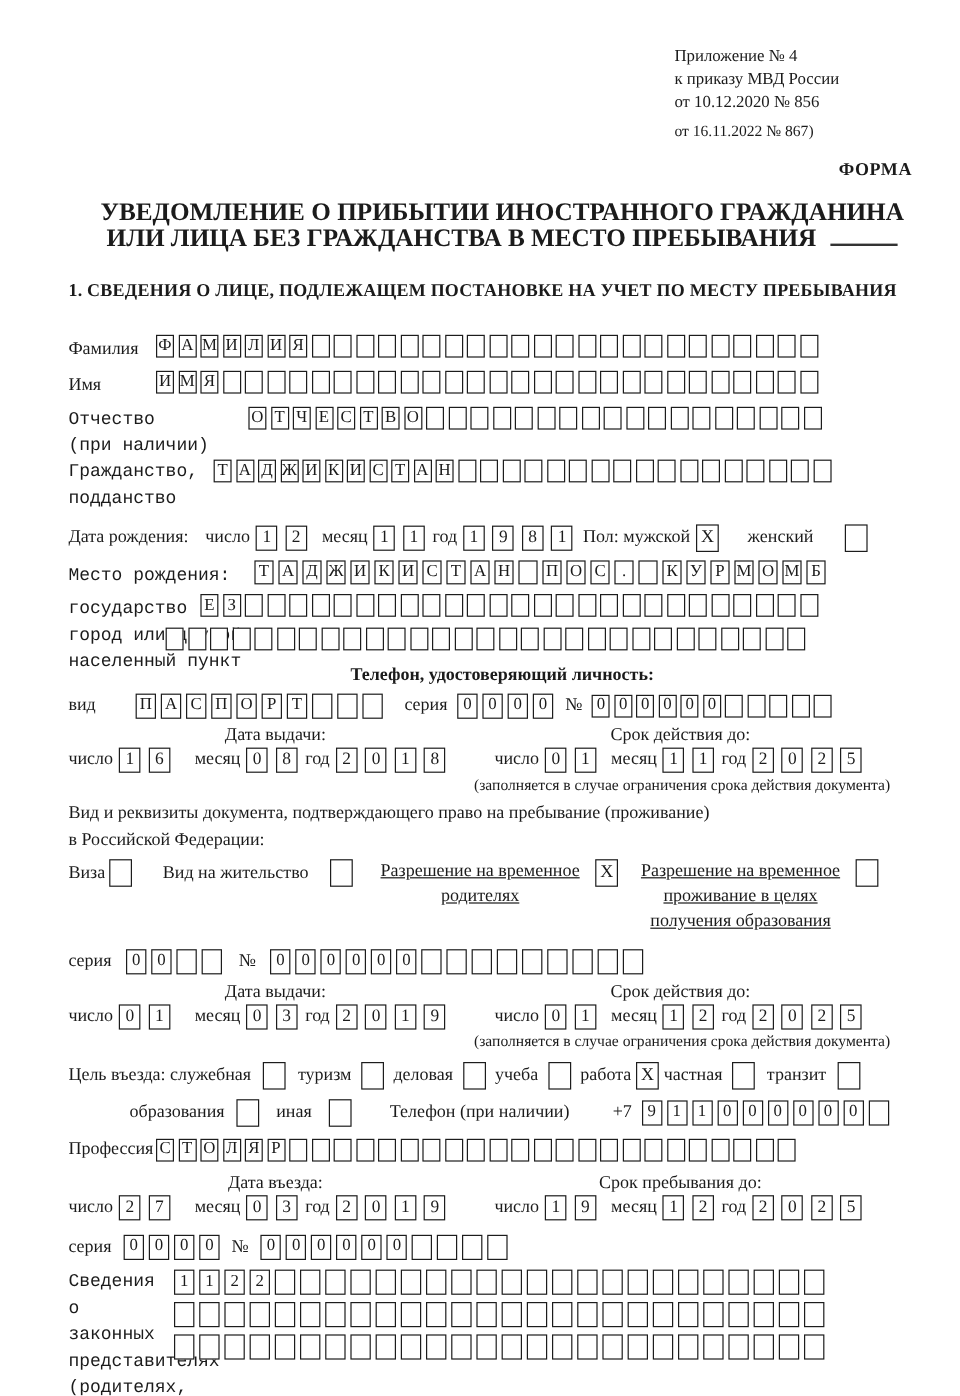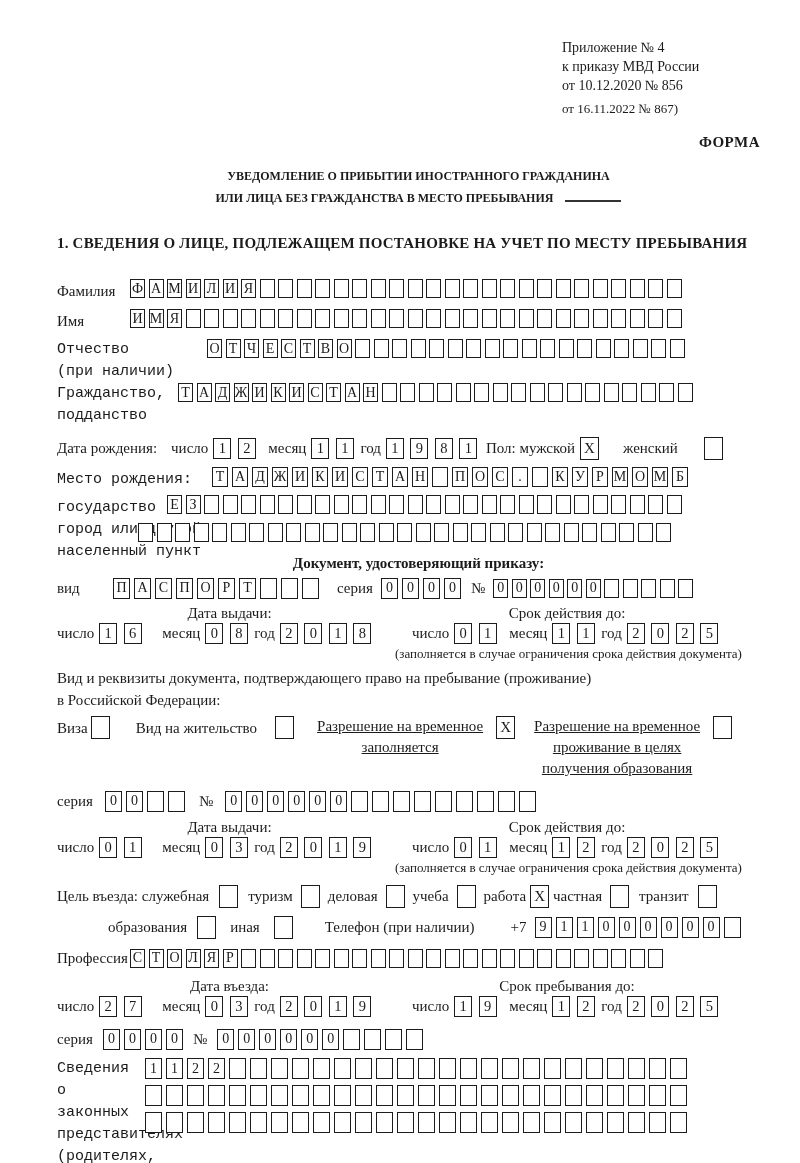--- a/index.html
+++ b/index.html
@@ -6,21 +6,21 @@
   html,body { background:#ffffff; }
   .page{
     position:relative; width:800px; height:1163px; margin:0 auto;
     background:#ffffff; color:#1b1b1b;
     font-family:"Liberation Serif","DejaVu Serif",serif;
     font-size:15px; padding:38px 0 0 57px; overflow:hidden;
   }
   .appendix{ margin-left:505px; font-size:14px; line-height:19px; }
   .appendix-note{ margin-left:505px; font-size:13px; line-height:18px; margin-top:5px; }
   .forma{ text-align:right; padding-right:40px; font-weight:bold; font-size:15px; margin-top:16px; letter-spacing:.5px; }
-  .title{ text-align:center; font-weight:bold; font-size:12px; line-height:22px; margin-top:14px; margin-left:-20px; }
+  .title{ text-align:center; font-weight:bold; font-size:21px; line-height:22px; margin-top:14px; margin-left:-20px; }
   .blank-line{ display:inline-block; width:56px; border-bottom:2px solid #333; margin-left:12px; }
   .section-heading{ font-weight:bold; font-size:15px; margin-top:26px; letter-spacing:.2px; }
 
   .row{ display:flex; align-items:flex-start; }
   .lbl{ font-size:15px; line-height:24px; flex-shrink:0; }
   .lbl2{ font-size:15px; line-height:22px; flex-shrink:0;font-family:Liberation Mono, monospace; }
 
   .cells{ display:inline-flex; flex-wrap:nowrap; align-items:center; }
   .cell{
     display:inline-flex; align-items:center; justify-content:center;
@@ -325,21 +325,21 @@
         <span class="cell"></span>
         <span class="cell"></span>
         <span class="cell"></span>
         <span class="cell"></span>
         <span class="cell"></span>
         <span class="cell"></span>
         <span class="cell"></span>
       </div>
   </div>
 
-  <div class="bold-center">Документ, удостоверяющий приказу:</div>
+  <div class="bold-center">Телефон, удостоверяющий личность:</div>
 
   <div class="row" style="margin-top:4px; align-items:center;">
     <span class="lbl" style="width:56px;">вид</span>
     <span class="cells">
         <span class="cell lg">П</span>
         <span class="cell lg">А</span>
         <span class="cell lg">С</span>
         <span class="cell lg">П</span>
         <span class="cell lg">О</span>
         <span class="cell lg">Р</span>
@@ -431,21 +431,21 @@
     </span>
     <span class="cb-item" style="margin-left:26px;">
       <span class="lbl">Вид на жительство</span>
       <span class="cells" style="margin-left:18px;">
           <span class="cell cb"></span>
         </span>
     </span>
     <span class="cb-item" style="margin-left:22px;">
       <span class="cb-label-block" style="width:168px;">
         <span>Разрешение на временное</span><br>
-        <span>заполняется</span>
+        <span>родителях</span>
       </span>
       <span class="cells" style="margin-left:12px;">
           <span class="cell cb">X</span>
         </span>
     </span>
     <span class="cb-item" style="margin-left:16px;">
       <span class="cb-label-block" style="width:172px;">
         <span>Разрешение на временное</span><br>
         <span>проживание в целях</span><br>
         <span>получения образования</span>

